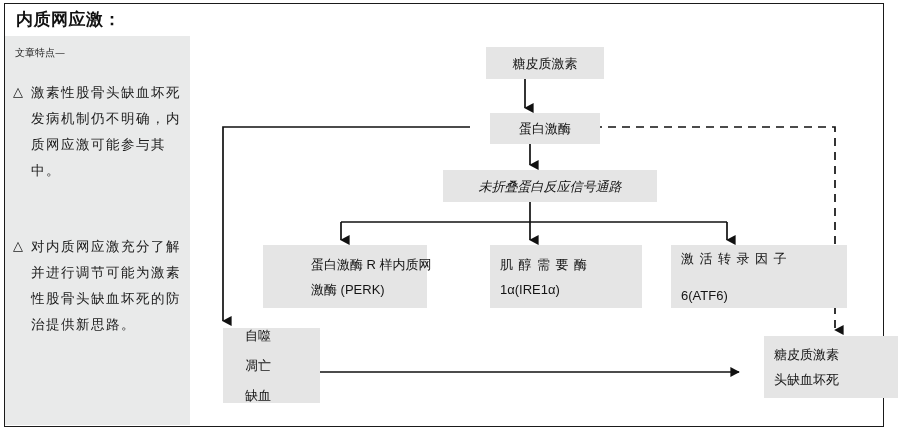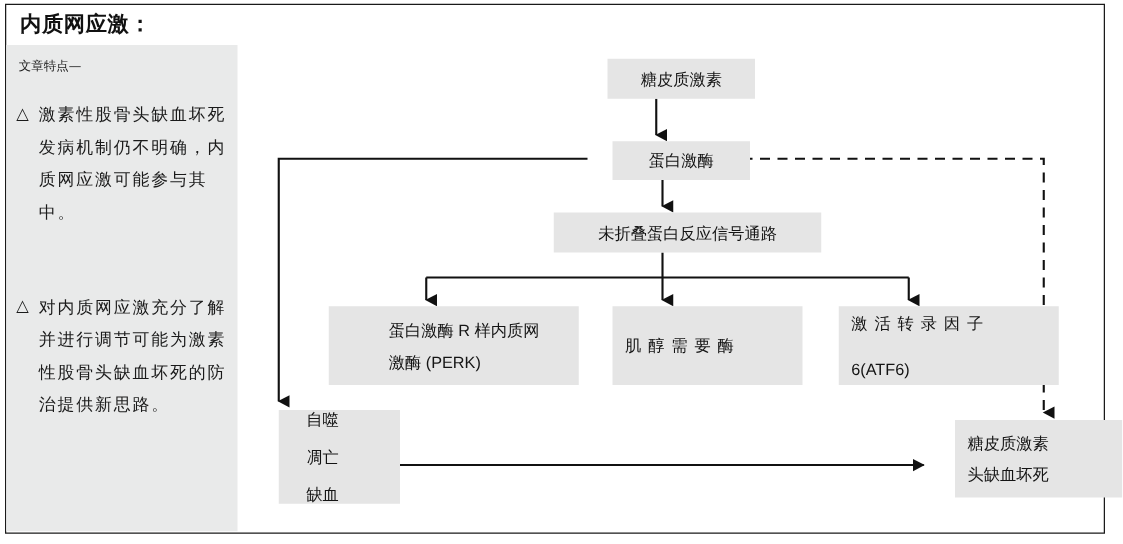--- a/index.html
+++ b/index.html
@@ -108,22 +108,22 @@
   .node .ln {
     display: block;
     white-space: nowrap;
   }
   .node.center { align-items: center; text-align: center; }
   .node.leftal { align-items: flex-start; text-align: left; padding-left: 10px; }
 
   
   #node-gc      { left: 466px; top: 47px;  width: 118px; height: 32px; }
   #node-ers     { left: 470px; top: 113px; width: 110px; height: 31px; }
-  #node-upr     { left: 423px; top: 170px; width: 214px; height: 32px; }
-  #node-perk    { left: 243px; top: 245px; width: 200px; height: 63px; padding-left: 48px; }
+  #node-upr     { left: 423px; top: 170px; width: 214px; height: 32px; font-style: italic; }
+  #node-perk    { left: 243px; top: 245px; width: 164px; height: 63px; padding-left: 48px; }
   #node-ire1a   { left: 470px; top: 245px; width: 152px; height: 63px; }
   #node-atf6    { left: 651px; top: 245px; width: 176px; height: 63px; gap: 12px; }
   #node-outcome { left: 203px; top: 328px; width: 97px; height: 75px; }
   #node-onfh    { left: 744px; top: 336px; width: 134px; height: 62px; }
 
   #node-perk  .ln { letter-spacing: 0px; }
   #node-ire1a .ln.sp { letter-spacing: 5.5px; }
   #node-atf6  .ln.sp { letter-spacing: 5.5px; }
   #node-outcome { padding-left: 22px; line-height: 30px; }
 </style>
@@ -193,20 +193,21 @@
     <span class="ln">未折叠蛋白反应信号通路</span>
   </div>
 
   <div class="node leftal" id="node-perk">
     <span class="ln">蛋白激酶 R 样内质网</span>
     <span class="ln">激酶 (PERK)</span>
   </div>
 
   <div class="node leftal" id="node-ire1a">
     <span class="ln sp">肌醇需要酶</span>
+    <span class="ln">1α(IRE1α)</span>
   </div>
 
   <div class="node leftal" id="node-atf6">
     <span class="ln sp">激活转录因子</span>
     <span class="ln">6(ATF6)</span>
   </div>
 
   <div class="node leftal" id="node-outcome">
     <span class="ln">自噬</span>
     <span class="ln">凋亡</span>

